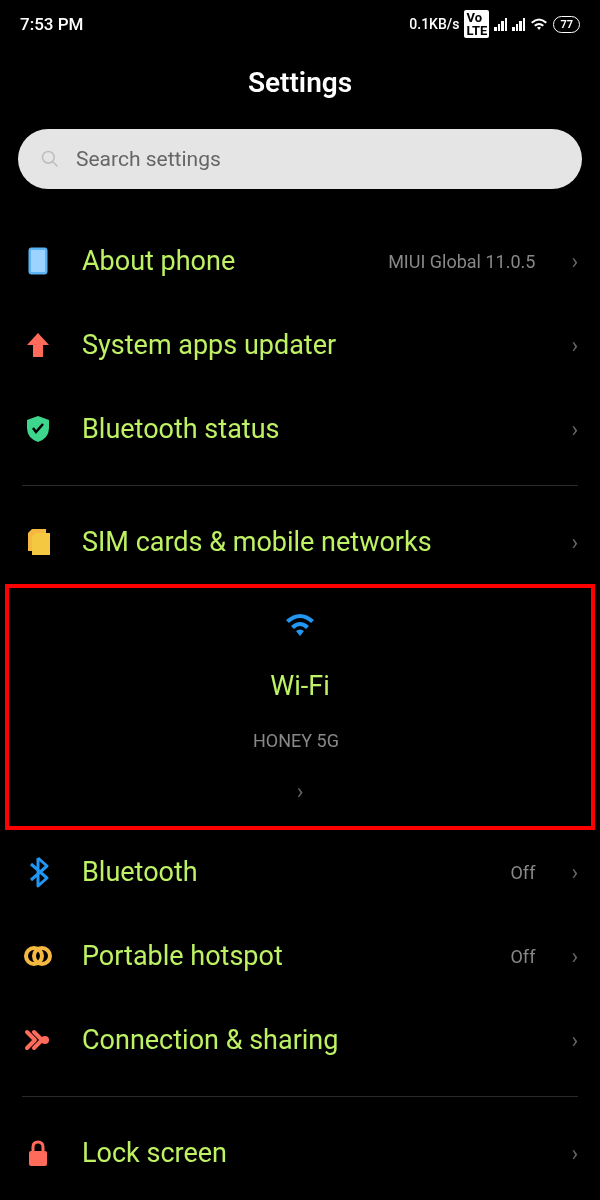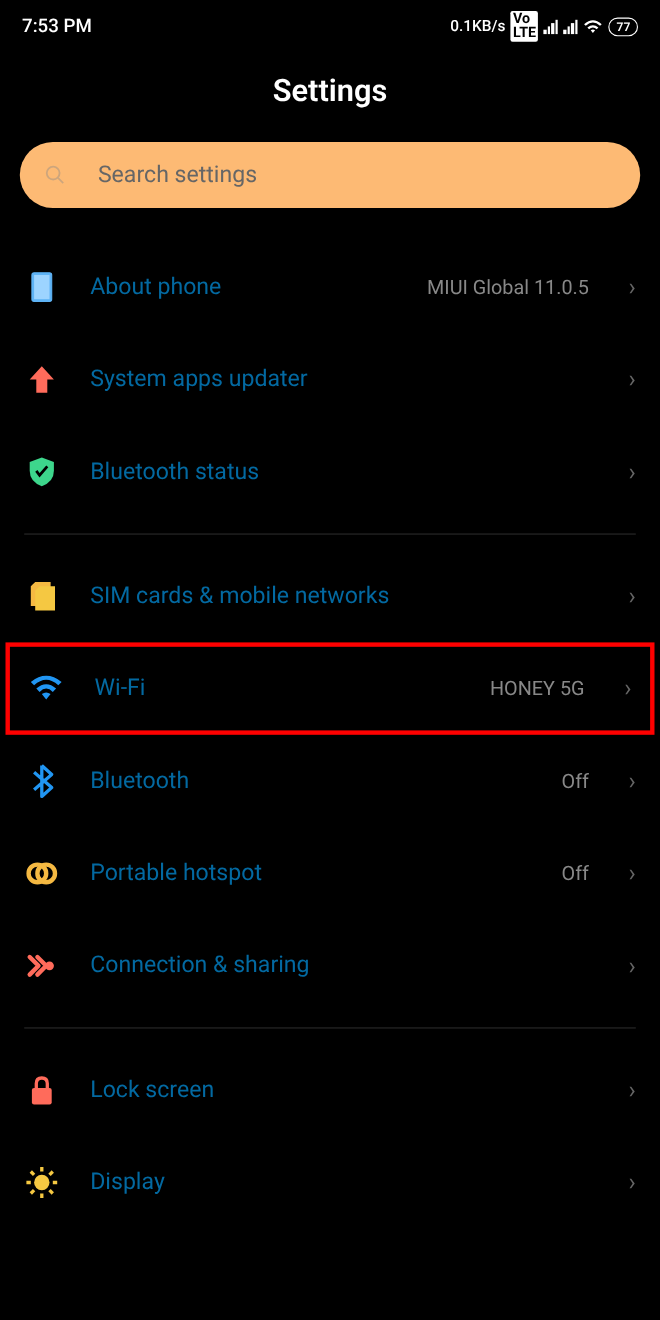--- a/index.html
+++ b/index.html
@@ -40,26 +40,26 @@
     .header {
       text-align: center;
       padding: 18px 0 30px 0;
     }
     .header-title {
       font-size: 28px;
       font-weight: 600;
     }
     .search-bar {
       margin: 0 18px 30px 18px;
-      background: #fdba74;
+      background: #e5e5e5;
       border-radius: 35px;
       padding: 18px 22px;
       display: flex;
       align-items: center;
-      gap: 29px;
+      gap: 16px;
     }
     .search-icon {
       width: 20px;
       height: 20px;
       opacity: 0.4;
     }
     .search-placeholder {
       color: #666;
       font-size: 21px;
     }
@@ -69,33 +69,34 @@
     .settings-item {
       display: flex;
       align-items: center;
       padding: 26px 22px;
       gap: 28px;
     }
     .settings-item.highlighted {
       border: 4px solid #ff0000;
       margin: 0 5px;
       padding: 22px 17px;
+      flex-direction: column;
     }
     .item-icon {
       width: 32px;
       height: 32px;
       display: flex;
       align-items: center;
       justify-content: center;
       flex-shrink: 0;
     }
     .item-label {
       flex: 1;
-      font-size: 21px;
-      color: #0369a1;
+      font-size: 27px;
+      color: #bef264;
     }
     .item-value {
       color: #888;
       font-size: 18px;
       margin-right: 8px;
     }
     .chevron {
       color: #666;
       font-size: 22px;
     }

